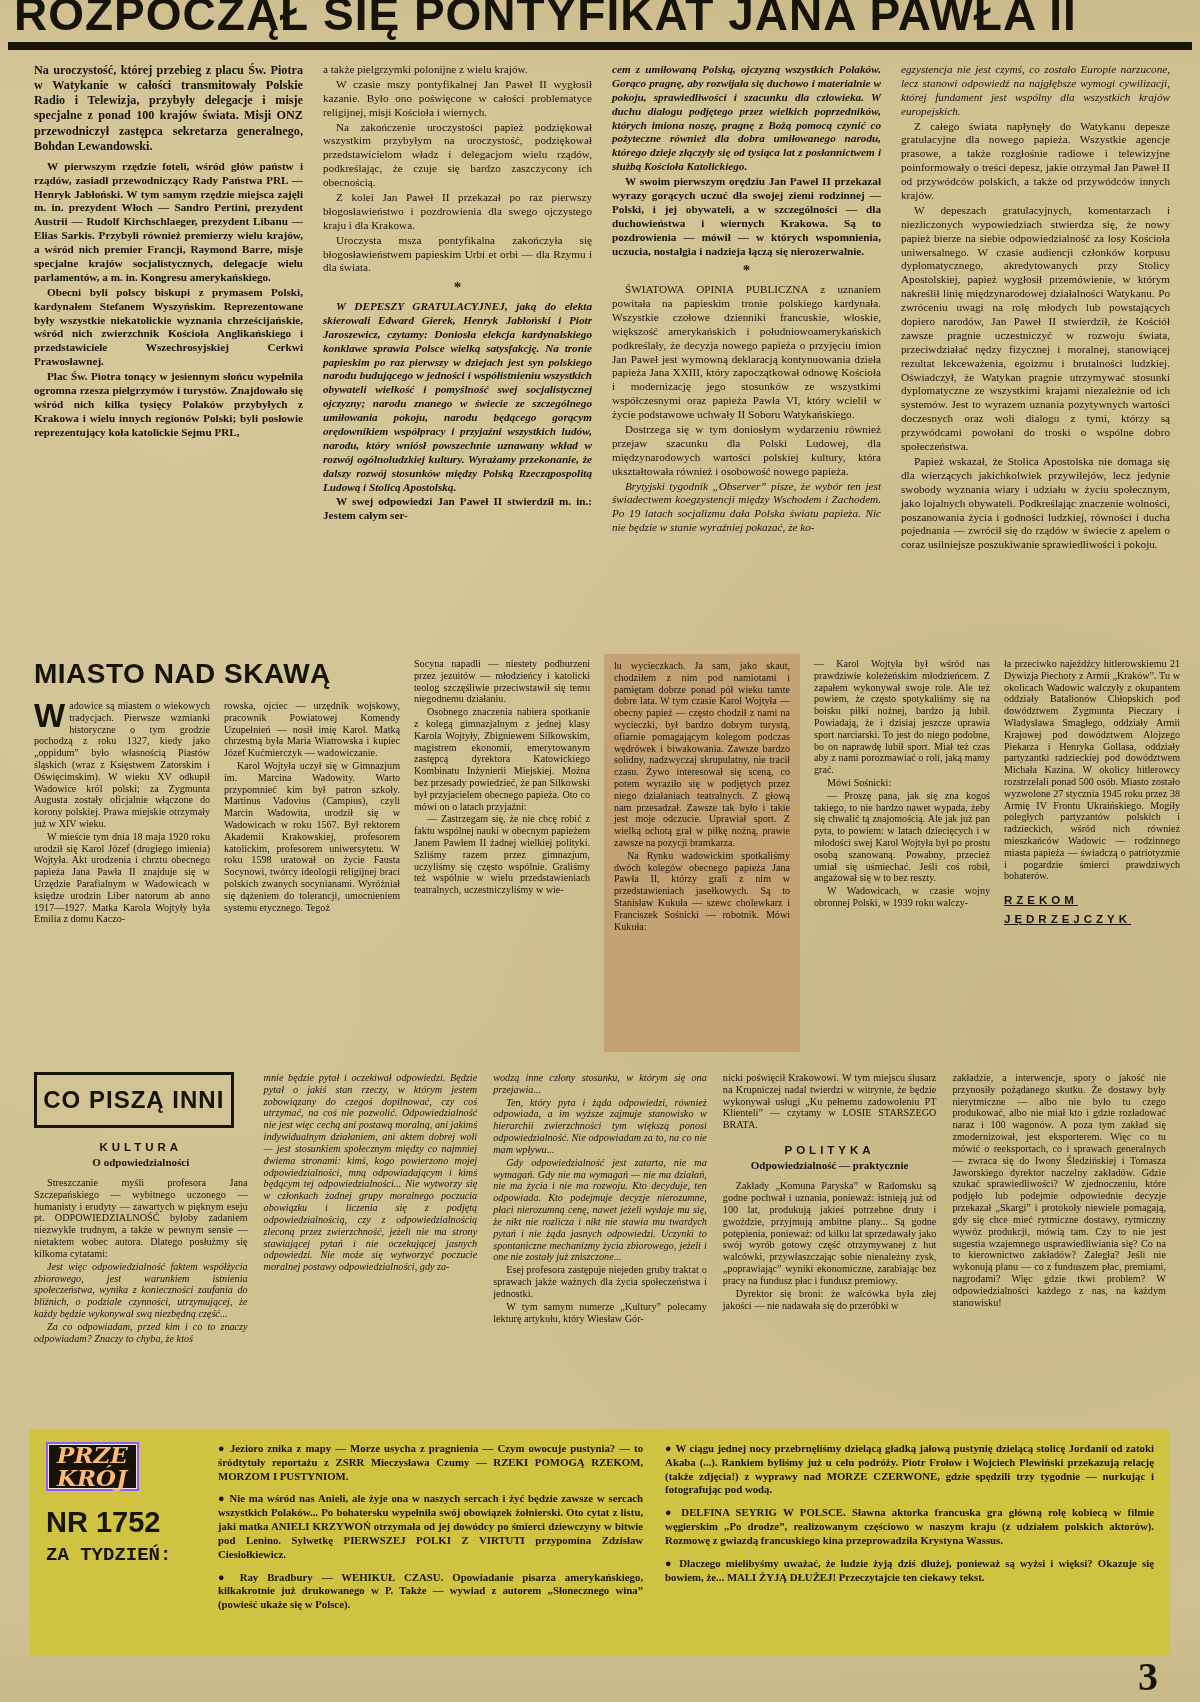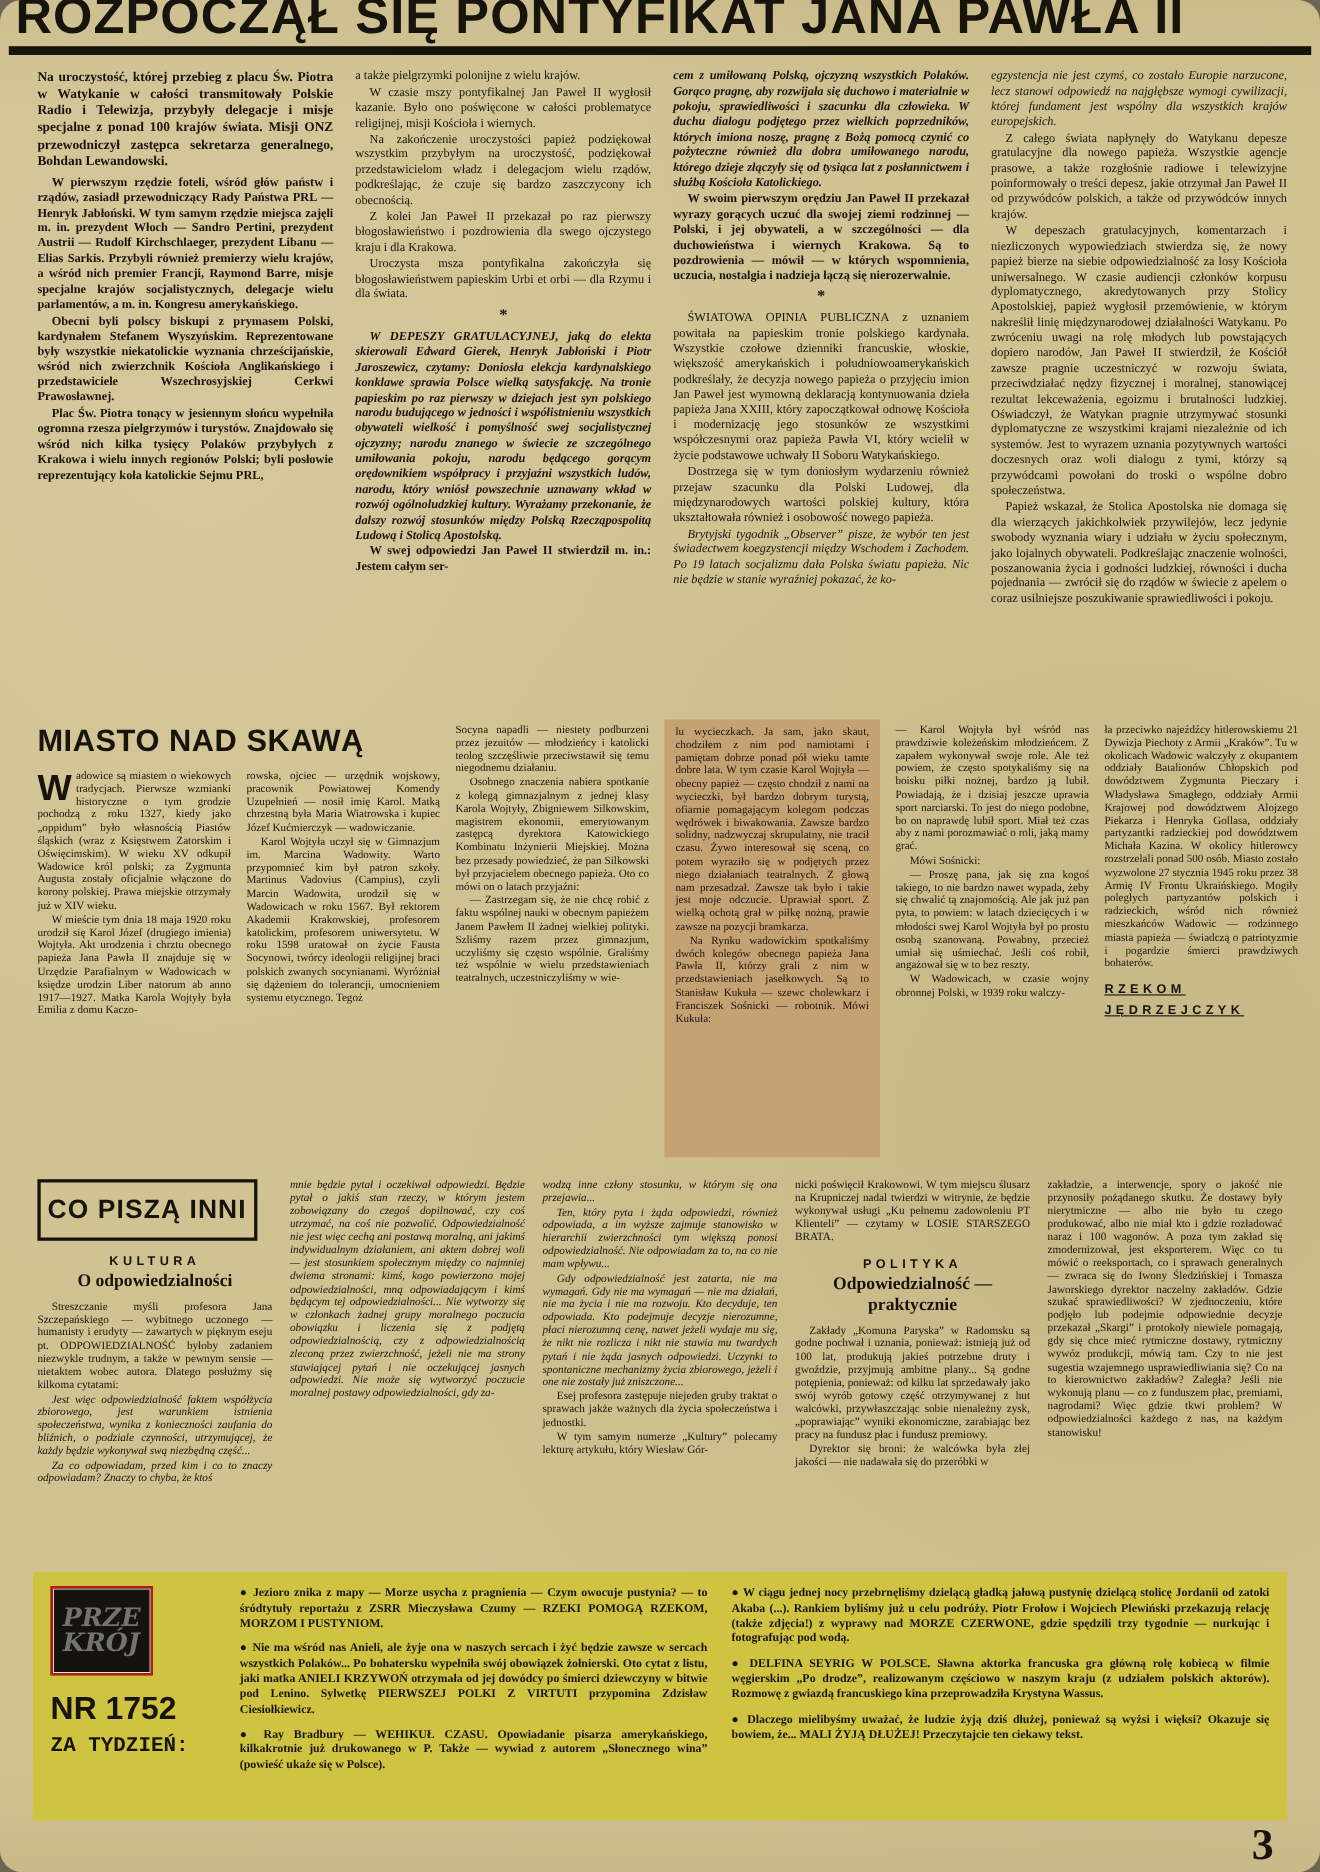--- a/index.html
+++ b/index.html
@@ -6,21 +6,20 @@
   .page {
     width:1200px; height:1702px; margin:0 auto; position:relative; overflow:hidden;
     background-color:#d1c292;
     background-image:
       radial-gradient(ellipse at 15% 20%, rgba(255,250,230,0.10), transparent 45%),
       radial-gradient(ellipse at 85% 60%, rgba(120,95,45,0.10), transparent 50%),
       linear-gradient(180deg, rgba(110,85,40,0.06), rgba(0,0,0,0) 6%, rgba(0,0,0,0) 94%, rgba(110,85,40,0.08));
     font-family:"Liberation Serif", serif;
     color:#17140c;
     box-sizing:border-box;
-    border-radius:20px;
   }
   
   .headline {
     font-family:"Liberation Sans", sans-serif;
     font-weight:bold; font-size:46px; line-height:1;
     margin:-9px 14px 0 14px; letter-spacing:1px; white-space:nowrap;
     transform-origin:top left;
   }
   .headline-rule { height:8px; background:#17140c; margin:5px 8px 0 8px; }
   
@@ -39,21 +38,21 @@
   }
   p.byline {
     font-family:"Liberation Sans", sans-serif; font-weight:bold; font-size:11.5px;
     letter-spacing:4px; text-indent:0; margin-top:9px; text-decoration:underline;
     text-align:left; line-height:1.6;
   }
   p.kicker {
     text-align:center; font-weight:bold; letter-spacing:4px; text-indent:0;
     font-size:11.5px; margin:13px 0 2px 0; font-family:"Liberation Sans", sans-serif;
   }
-  p.art-title { text-align:center; font-weight:bold; text-indent:0; font-size:16px; margin:0 0 8px 0; }
+  p.art-title { text-align:center; font-weight:bold; text-indent:0; font-size:11px; margin:0 0 8px 0; }
   
   .lead-cols { gap:20px; padding:13px 30px 6px 34px; height:575px; overflow:hidden; }
   .lead-cols .col { flex:1; font-size:11.2px; line-height:1.24; }
   
   .miasto { gap:14px; padding:14px 34px 0 34px; height:400px; overflow:hidden; }
   .miasto .colw { flex:0 0 176px; width:176px; }
   .miasto .col { font-size:10.1px; line-height:1.17; }
   .miasto-left { flex:0 0 366px; }
   .miasto-left h2 {
     font-family:"Liberation Sans", sans-serif; font-weight:bold;
@@ -71,23 +70,23 @@
     font-family:"Liberation Sans", sans-serif; font-weight:bold; font-size:24px;
     letter-spacing:1px; margin:0 14px 12px 0;
   }
   
   .teaser {
     margin:12px 30px 0 30px; background:#d0c341; padding:13px 16px;
     display:flex; gap:22px; height:200px; overflow:hidden; box-sizing:content-box;
   }
   .teaser-left { flex:0 0 150px; }
   .logo-box {
-    background:#16130d; color:#737373; display:inline-block; padding:16px 9px;
+    background:#16130d; color:#fdba74; display:inline-block; padding:0 9px;
     font-weight:bold; font-size:23px; line-height:0.98; font-family:"DejaVu Serif", serif;
-    font-style:italic; border:2px solid #b91c1c; box-shadow:inset 0 0 0 1px #f1e9d1;
+    font-style:italic; border:2px solid #8b5cf6; box-shadow:inset 0 0 0 1px #f1e9d1;
   }
   .logo-box span { display:block; }
   .nr { font-family:"Liberation Sans", sans-serif; font-weight:bold; font-size:29px; margin-top:15px; }
   .za { font-family:Liberation Mono, monospace; font-weight:bold; font-size:19px; margin-top:5px; }
   .teaser-col { flex:1; font-size:10.8px; font-weight:bold; line-height:1.28; text-align:justify; }
   .teaser-col.wide { flex:1.15; }
   .teaser-col p { margin:0 0 9px 0; text-indent:0; }
   
   .pagenum {
     position:absolute; right:42px; bottom:2px;

